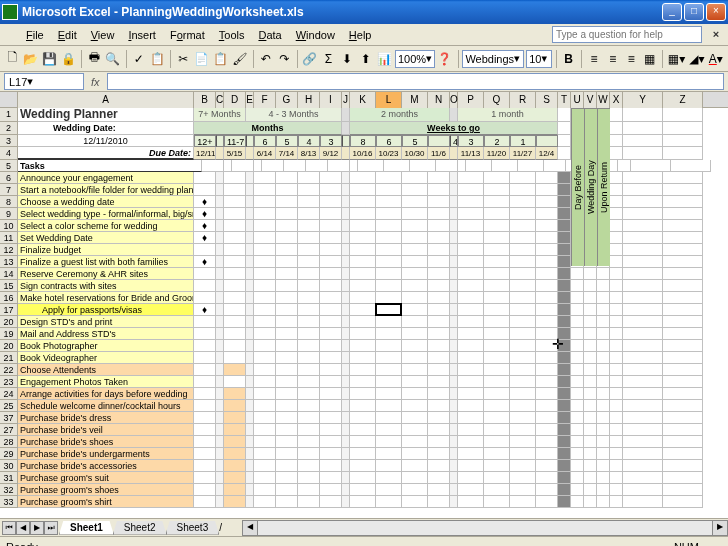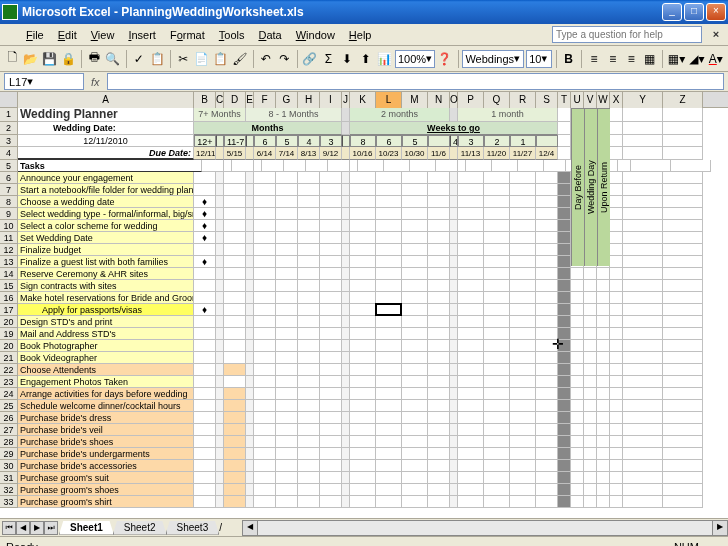--- a/index.html
+++ b/index.html
@@ -221,34 +221,34 @@
       <div class="row-header">16</div>
       <div class="row-header">17</div>
       <div class="row-header">20</div>
       <div class="row-header">19</div>
       <div class="row-header">20</div>
       <div class="row-header">21</div>
       <div class="row-header">22</div>
       <div class="row-header">23</div>
       <div class="row-header">24</div>
       <div class="row-header">25</div>
-      <div class="row-header">26</div>
+      <div class="row-header">37</div>
       <div class="row-header">27</div>
       <div class="row-header">28</div>
       <div class="row-header">29</div>
       <div class="row-header">30</div>
       <div class="row-header">31</div>
       <div class="row-header">32</div>
       <div class="row-header">33</div>
     </div>
   <div class="cells" id="cells">
       <div class="cell-row r1">
         <div class="cell title-cell" style="width: 176px;">Wedding Planner</div>
         <div class="cell months-7plus" style="width: 52px;">7+ Months</div>
-        <div class="cell months-8-3" style="width: 96px;">8 - 1 Months</div>
+        <div class="cell months-8-3" style="width: 96px;">4 - 3 Months</div>
         <div class="cell" style="width: 8px; background: rgb(221, 221, 221);"></div>
         <div class="cell months-2" style="width: 100px;">2 months</div>
         <div class="cell" style="width: 8px; background: rgb(221, 221, 221);"></div>
         <div class="cell months-1" style="width: 100px;">1 month</div>
         <div class="cell" style="width: 13px;"></div>
         <div class="cell" style="width: 13px;"></div>
         <div class="cell" style="width: 13px;"></div>
         <div class="cell" style="width: 13px;"></div>
         <div class="cell" style="width: 13px;"></div>
         <div class="cell" style="width: 40px;"></div>

